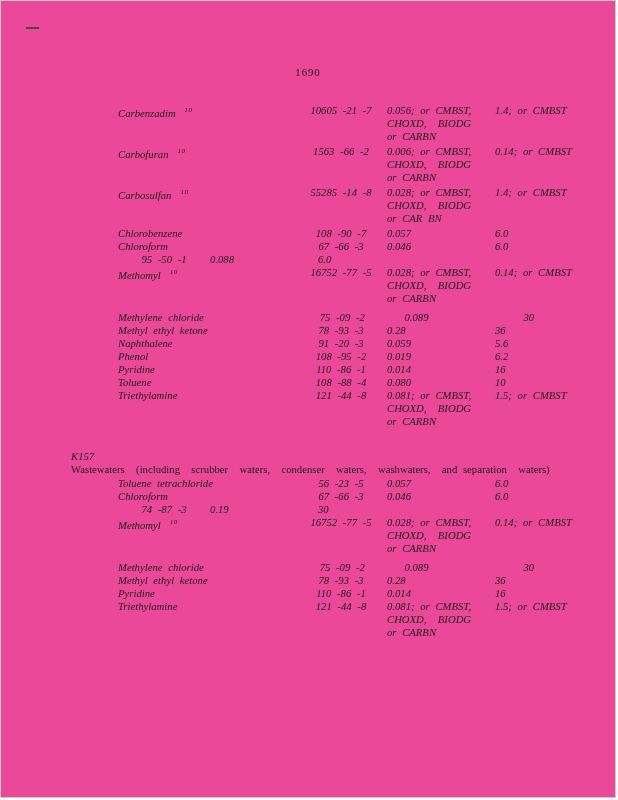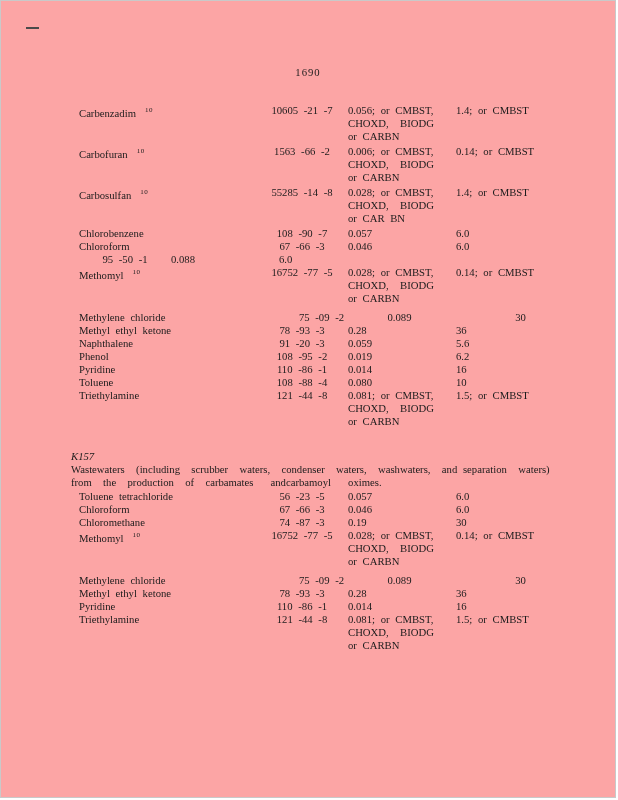--- a/index.html
+++ b/index.html
@@ -5,39 +5,40 @@
   html, body {
     margin: 0;
     padding: 0;
     background: #ffffff;
   }
   .page {
     position: relative;
     width: 616px;
     height: 798px;
     border: 1px solid #c9c9c9;
-    background: #fca5a5;
+    background: #ec4899;
     font-family: "Liberation Serif", "DejaVu Serif", serif;
     font-size: 10.7px;
     color: #1c1c1c;
     overflow: hidden;
     box-sizing: border-box;
   }
   .scan-mark {
     position: absolute;
     background: #4a4a4a;
   }
   .scan-mark.tl { left: 25px; top: 26px; width: 13px; height: 2px; }
   .page-number {
     padding-top: 65px;
     text-align: center;
     letter-spacing: 1px;
   }
   .table {
-    margin-left: 78px;
+    margin-left: 117px;
+    font-style: italic;
   }
   #table-1 { margin-top: 26px; }
   #table-2 { margin-top: 1px; }
   .row {
     display: flex;
     line-height: 13px;
   }
   .row.multi { margin-bottom: 2px; }
   .row.gap { margin-top: 6px; gap: 20px; }
   .cell {
@@ -160,38 +161,36 @@
         <div class="cell name"><span>Triethylamine</span></div>
         <div class="cell cas">121 -44 -8</div>
         <div class="cell c3"><div class="line">0.081; or CMBST,</div><div class="line">CHOXD,  BIODG</div><div class="line">or CARBN</div></div>
         <div class="cell c4">1.5; or CMBST</div>
       </div>
     </div>
 
   <div class="section">
     <div class="code">K157</div>
     <div class="desc">Wastewaters  (including  scrubber  waters,  condenser  waters,  washwaters,  and separation  waters)</div>
-    <div class="desc">from  the  production  of  carbamates   andcarbamoyl   oximes.</div>
   </div>
 
   <div class="table" id="table-2">
       <div class="row">
         <div class="cell name"><span>Toluene tetrachloride</span></div>
         <div class="cell cas">56 -23 -5</div>
         <div class="cell c3"><div class="line">0.057</div></div>
         <div class="cell c4">6.0</div>
       </div>
       <div class="row">
         <div class="cell name"><span>Chloroform</span></div>
         <div class="cell cas">67 -66 -3</div>
         <div class="cell c3"><div class="line">0.046</div></div>
         <div class="cell c4">6.0</div>
       </div>
       <div class="row">
-        <div class="cell name"><span>Chloromethane</span></div>
         <div class="cell cas">74 -87 -3</div>
         <div class="cell c3"><div class="line">0.19</div></div>
         <div class="cell c4">30</div>
       </div>
       <div class="row multi">
         <div class="cell name"><span>Methomyl</span><span class="fn">10</span></div>
         <div class="cell cas">16752 -77 -5</div>
         <div class="cell c3"><div class="line">0.028; or CMBST,</div><div class="line">CHOXD,  BIODG</div><div class="line">or CARBN</div></div>
         <div class="cell c4">0.14; or CMBST</div>
       </div>

